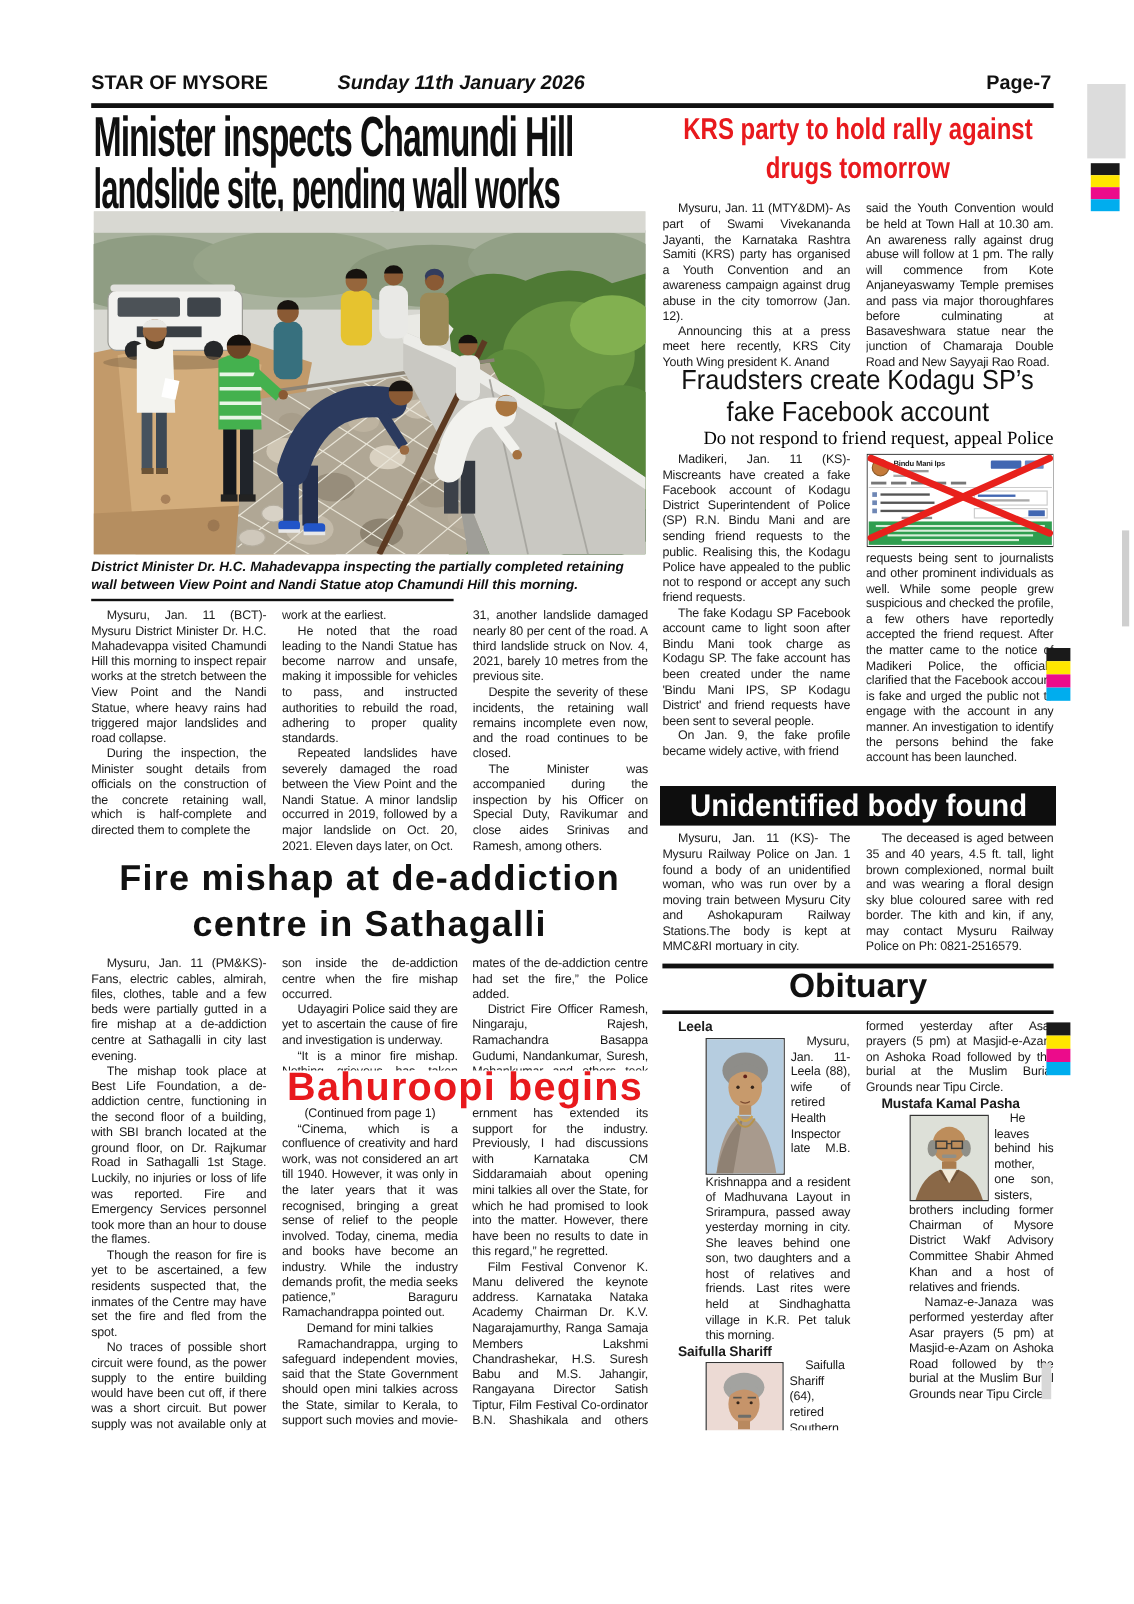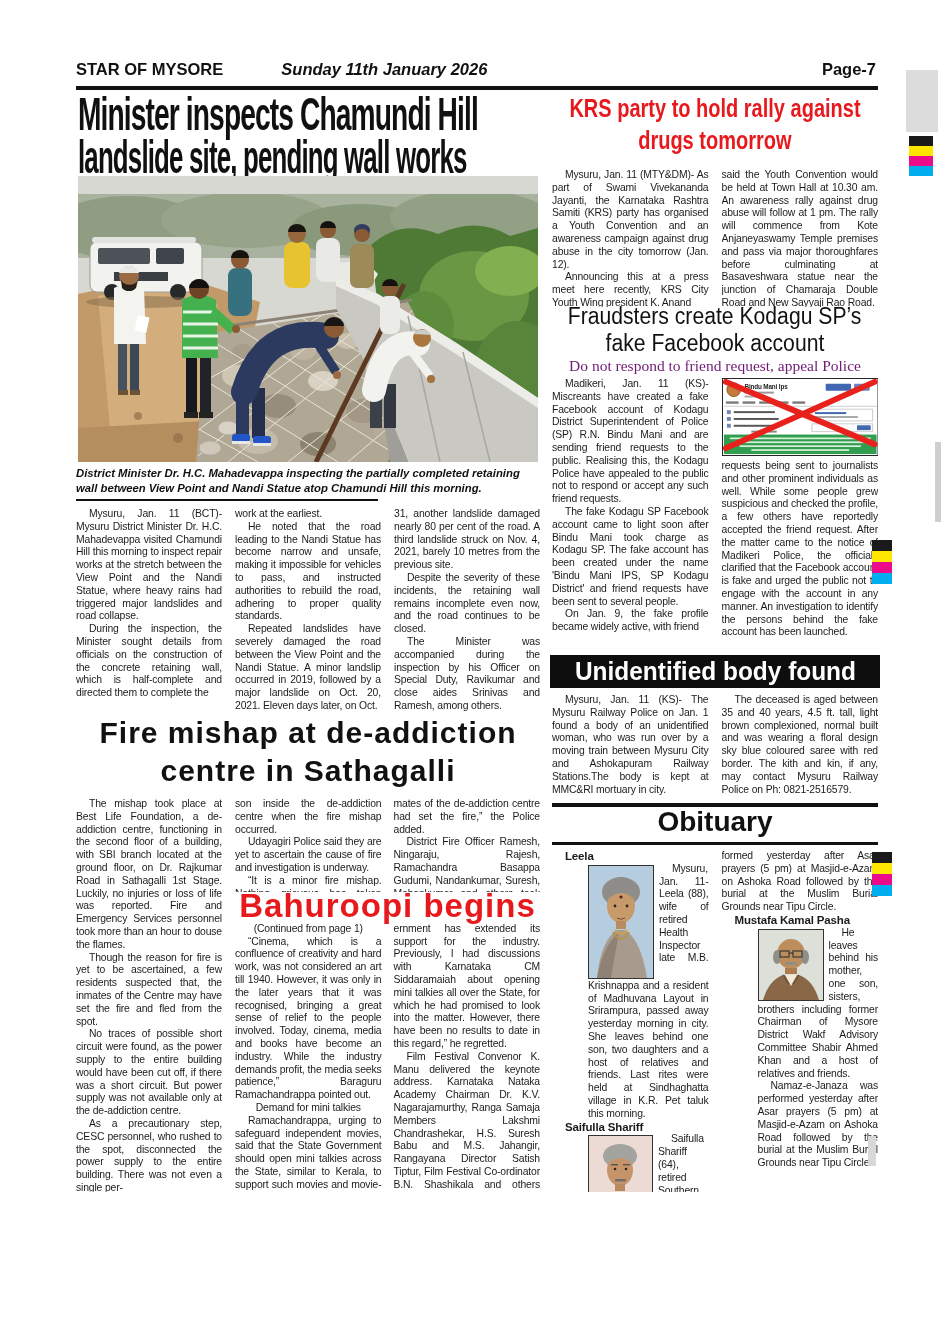--- a/index.html
+++ b/index.html
@@ -45,22 +45,22 @@
   .bahu-cols{display:flex;gap:12px;flex:1;overflow:hidden;}
   .bahu-cols>div{flex:1 1 0;}
   
   #krs-headline{position:absolute;left:552px;top:92px;width:326px;color:#e8191d;font-weight:bold;
                 display:flex;flex-direction:column;align-items:center;justify-content:space-between;}
   #krs-headline .krs-l{font-size:25px;line-height:32px;white-space:nowrap;transform:scaleX(.80);}
   #krs-cols{position:absolute;left:552px;top:169px;width:326px;height:138px;}
   #fraud-headline{position:absolute;left:552px;top:303px;width:326px;color:#111;font-weight:normal;
                   display:flex;flex-direction:column;align-items:center;}
   #fraud-headline .fraud-l{font-size:23px;line-height:27px;white-space:nowrap;transform:scaleX(.92);}
-  #fraud-sub{position:absolute;left:552px;top:357px;width:326px;text-align:center;
-             font-family:"Liberation Serif", serif;color:#701a75;font-size:15.5px;}
+  #fraud-sub{position:absolute;left:552px;top:357px;width:326px;text-align:right;
+             font-family:"Liberation Serif", serif;color:#000000;font-size:15.5px;}
   #fraud-cols{position:absolute;left:552px;top:378px;width:326px;height:270px;}
   .fb-shot{width:100%;height:78px;margin-bottom:4px;}
   .fb-shot svg{display:block;width:100%;height:100%;}
   #body-bar{position:absolute;left:550px;top:655px;width:330px;height:33px;background:#0e0e0e;
             display:flex;align-items:center;justify-content:center;}
   #body-bar .bar-text{color:#fff;font-weight:bold;font-size:26px;white-space:nowrap;transform:scaleX(.94);}
   #body-cols{position:absolute;left:552px;top:694px;width:326px;height:106px;}
   #obit-title{position:absolute;left:552px;top:806px;width:326px;text-align:center;
               font-weight:bold;font-size:28px;color:#111;}
   #obit-cols{position:absolute;left:552px;top:850px;width:326px;height:454px;}
@@ -264,20 +264,21 @@
         <p>The Minister was accompanied during the inspection by his Officer on Special Duty, Ravikumar and close aides Srinivas and Ramesh, among others.</p>
       </div>
   </div>
 
   <div id="fire-headline">
     <div class="fire-l">Fire mishap at de-addiction</div>
     <div class="fire-l">centre in Sathagalli</div>
   </div>
   <div id="fire-body" class="news">
     <div class="fire-c1">
+        <p>Mysuru, Jan. 11 (PM&amp;KS)- Fans, electric cables, almirah, files, clothes, table and a few beds were partially gutted in a fire mishap at a de-addiction centre at Sathagalli in city last evening.</p>
         <p>The mishap took place at Best Life Foundation, a de-addiction centre, functioning in the second floor of a building, with SBI branch located at the ground floor, on Dr. Rajkumar Road in Sathagalli 1st Stage. Luckily, no injuries or loss of life was reported. Fire and Emergency Services personnel took more than an hour to douse the flames.</p>
         <p>Though the reason for fire is yet to be ascertained, a few residents suspected that, the inmates of the Centre may have set the fire and fled from the spot.</p>
         <p>No traces of possible short circuit were found, as the power supply to the entire building would have been cut off, if there was a short circuit. But power supply was not available only at the de-addiction centre.</p>
         <p>As a precautionary step, CESC personnel, who rushed to the spot, disconnected the power supply to the entire building. There was not even a single per-</p>
       </div>
     <div class="fire-right">
       <div class="fire-23">
         <div>
             <p class="noindent">son inside the de-addiction centre when the fire mishap occurred.</p>
             <p>Udayagiri Police said they are yet to ascertain the cause of fire and investigation is underway.</p>

